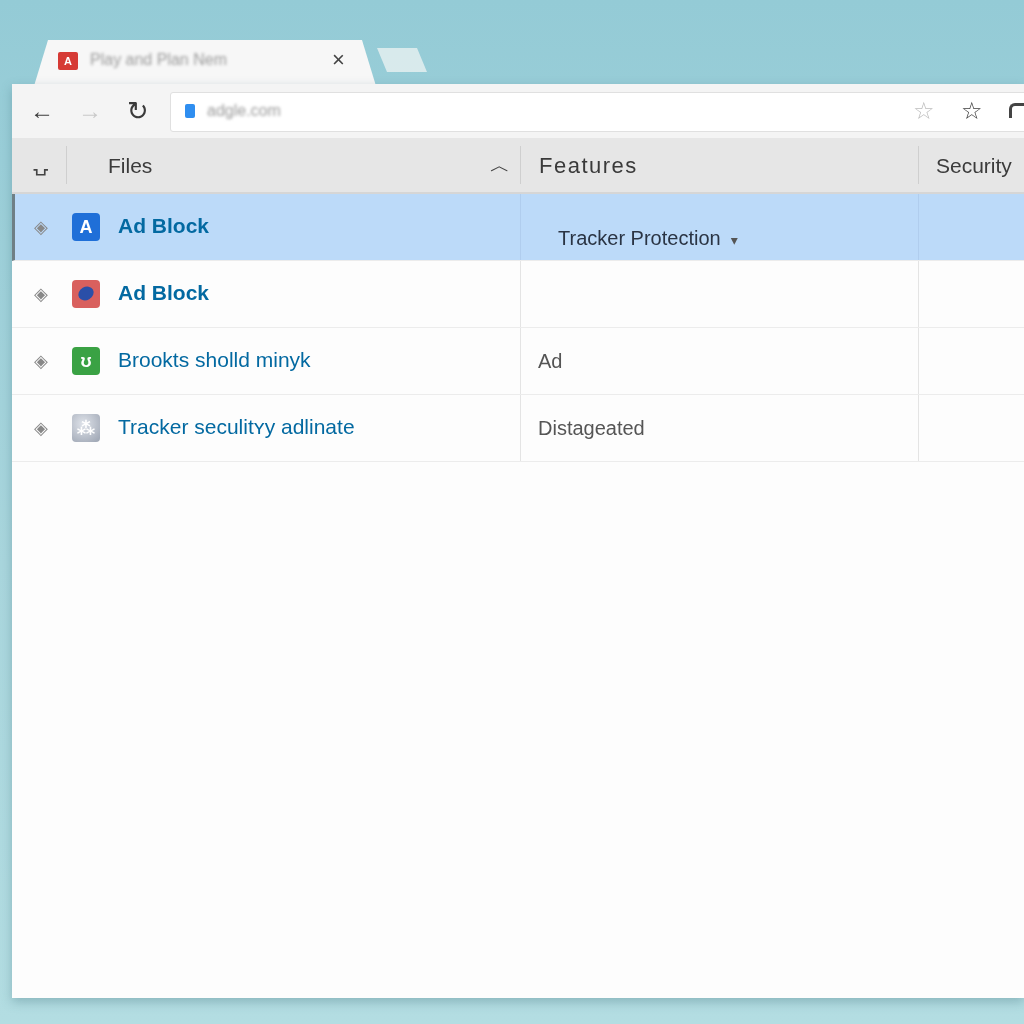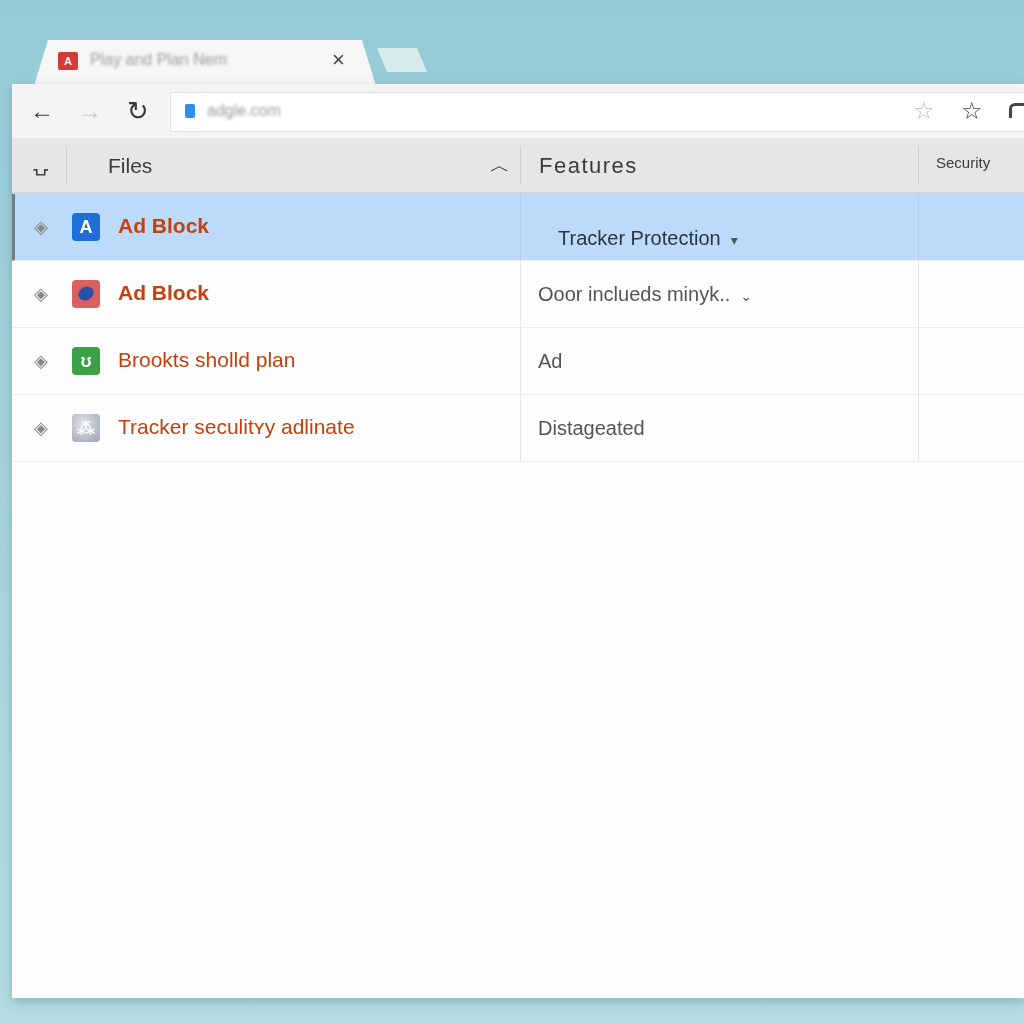--- a/index.html
+++ b/index.html
@@ -60,34 +60,34 @@
 
   .table { position: absolute; left: 0; top: 54px; width: 1012px; }
   .thead {
     position: relative; height: 54px; background: #e6e6e6; border-bottom: 2px solid #d6d6d6;
   }
   .th-icon { position: absolute; left: 18px; top: 14px; font-size: 20px; color: #444; width: 22px; text-align: center; }
   .th-sep { position: absolute; top: 8px; width: 1px; height: 38px; background: #cfcfcf; }
   .th-files { position: absolute; left: 68px; top: 16px; font-size: 21px; color: #3b3b3b; margin-left: 28px; }
   .th-sort { position: absolute; left: 478px; top: 14px; font-size: 20px; color: #444; cursor: pointer; }
   .th-features { position: absolute; left: 527px; top: 15px; font-size: 22px; color: #3a3a3a; font-weight: normal; letter-spacing: 1.5px; }
-  .th-security { position: absolute; left: 924px; top: 16px; font-size: 15px; color: #3b3b3b; }
+  .th-security { position: absolute; left: 924px; top: 16px; font-size: 21px; color: #3b3b3b; }
 
   .row { position: relative; height: 66px; border-bottom: 1px solid #ececec; background: #fdfdfd; cursor: pointer; }
   .row.selected { background: #bcdaf9; border-left: 3px solid #6f7f86; }
   .row .diamond { position: absolute; left: 22px; top: 22px; font-size: 18px; color: #888; }
   .row.selected .diamond { left: 19px; }
   .row .app-icon { position: absolute; left: 60px; top: 19px; width: 28px; height: 28px; border-radius: 4px; text-align: center; line-height: 28px; color: #fff; font-weight: bold; font-size: 18px; }
   .row.selected .app-icon { left: 57px; }
   .icon-a { background: #1f6fd8; }
   .icon-red { background: #d9605e; }
   .icon-red::after { content: ""; position: absolute; left: 6px; top: 7px; width: 16px; height: 13px; background: #2a4fa8; border-radius: 50%; transform: rotate(-30deg); }
   .icon-shield { background: #3aa244; border-radius: 3px 3px 14px 14px; font-size: 14px; }
   .icon-gray { background: radial-gradient(circle at 40% 35%, #dfe3ea, #9ba3b1); border-radius: 50%; color: #6a7182; font-size: 14px; }
-  .row .name { position: absolute; left: 106px; top: 20px; font-size: 21px; color: #c2410c; white-space: nowrap; }
+  .row .name { position: absolute; left: 106px; top: 20px; font-size: 21px; color: #0369a1; white-space: nowrap; }
   .row.selected .name { left: 103px; font-weight: bold; }
   .row .name.bold { font-weight: bold; }
   .row .col-sep { position: absolute; left: 508px; top: 0; width: 1px; height: 100%; background: #e4e4e4; }
   .row .col-sep2 { position: absolute; left: 906px; top: 0; width: 1px; height: 100%; background: #e4e4e4; }
   .row.selected .col-sep, .row.selected .col-sep2 { background: #b0cdee; }
   .row.selected .col-sep { left: 505px; }
   .row.selected .col-sep2 { left: 903px; }
   .row .feature { position: absolute; left: 526px; top: 22px; font-size: 20px; color: #555; white-space: nowrap; }
   .row.selected .feature { left: 543px; color: #2a3444; margin-top: 11px; }
   .row .caret { font-size: 14px; margin-left: 10px; color: #555; }
@@ -137,28 +137,27 @@
       <span class="col-sep"></span>
       <span class="feature"><span>Tracker Protection</span><span class="caret">▾</span></span>
       <span class="col-sep2"></span>
     </div>
 
     <div class="row">
       <span class="diamond">◈</span>
       <span class="app-icon icon-red"></span>
       <span class="name bold">Ad Block</span>
       <span class="col-sep"></span>
-      <span class="feature"><span>Ooor inclueds minyk..</span><span class="caret">⌄</span></span>
       <span class="col-sep2"></span>
     </div>
 
     <div class="row">
       <span class="diamond">◈</span>
       <span class="app-icon icon-shield">ʊ</span>
-      <span class="name">Brookts sholld plan</span>
+      <span class="name">Brookts sholld minyk</span>
       <span class="col-sep"></span>
       <span class="feature">Ad</span>
       <span class="col-sep2"></span>
     </div>
 
     <div class="row">
       <span class="diamond">◈</span>
       <span class="app-icon icon-gray">⁂</span>
       <span class="name">Tracker seculitʏy adlinate</span>
       <span class="col-sep"></span>

